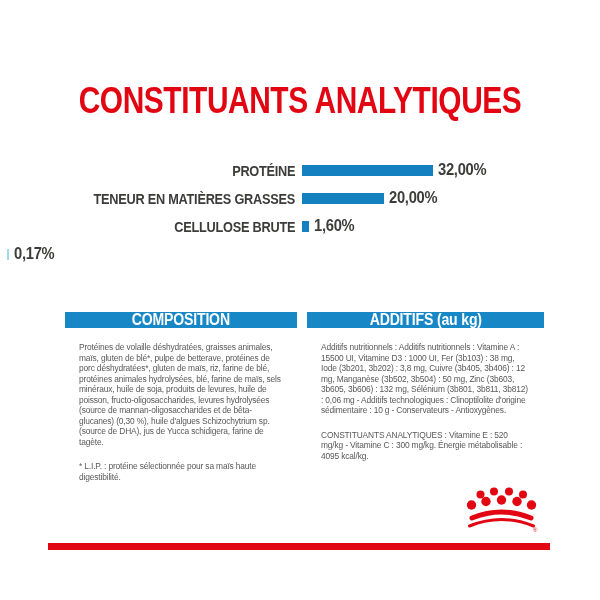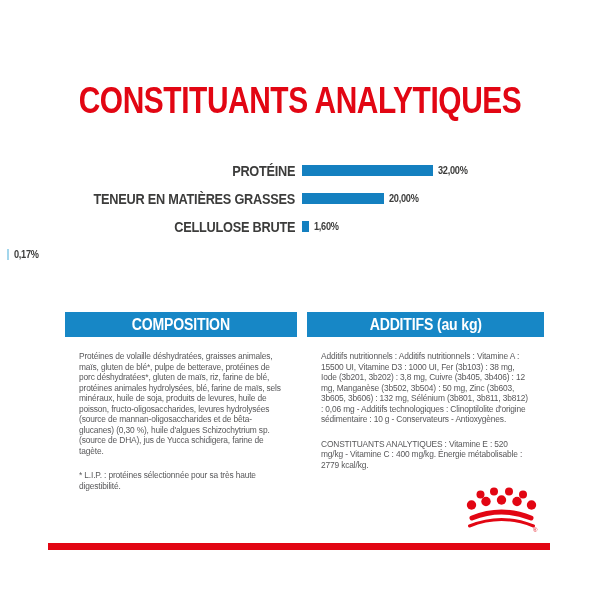--- a/index.html
+++ b/index.html
@@ -12,26 +12,26 @@
     font-size:36px;font-weight:bold;letter-spacing:-0.5px;line-height:36px;
     color:var(--brand-red);transform:scaleX(0.83);transform-origin:50% 50%;
     white-space:nowrap;
   }
   #chart{position:absolute;top:156px;left:0;width:492px;}
   .crow{display:flex;align-items:center;height:28px;}
   .clabel{flex:0 0 295px;width:295px;text-align:right;font-weight:bold;font-size:15px;
     color:var(--label-dark);white-space:nowrap;}
   .clabel span{display:inline-block;transform:scaleX(0.85);transform-origin:100% 50%;letter-spacing:-0.3px;}
   .cbar{height:11px;margin-left:7px;background:var(--bar-blue);flex:0 0 auto;}
-  .cval{margin-left:5px;font-weight:bold;font-size:10px;color:var(--label-dark);white-space:nowrap;}
+  .cval{margin-left:5px;font-weight:bold;font-size:16px;color:var(--label-dark);white-space:nowrap;}
   .cval span{display:inline-block;transform:scaleX(0.92);transform-origin:0 50%;letter-spacing:-0.3px;}
   .col{position:absolute;top:312px;}
   .col-left{left:65px;width:232px;}
   .col-right{left:307px;width:237px;}
-  .sec-header{height:25px;background:var(--header-blue);color:#ffffff;display:flex;
+  .sec-header{height:16px;background:var(--header-blue);color:#ffffff;display:flex;
     align-items:center;justify-content:center;font-weight:bold;font-size:16px;}
   .sec-header span{display:inline-block;transform:scaleX(0.88);letter-spacing:-0.2px;white-space:nowrap;}
   .sec-body{margin:7px 0 0 0;font-size:8.4px;line-height:10.5px;color:var(--body-gray);
     letter-spacing:-0.15px;text-align:left;}
   .sec-body p{margin:14px;}
   .logo{position:absolute;left:466px;top:486px;width:72px;height:46px;}
   .logo svg{display:block;width:72px;height:46px;}
   .red-bar{position:absolute;left:48px;top:543px;width:502px;height:7px;background:var(--brand-red);}
 </style>
 </head>
@@ -60,31 +60,31 @@
       <div class="cval"><span>0,17%</span></div>
     </div>
   </div>
 
 <section class="col col-left">
   <div class="sec-header">
     <span>COMPOSITION</span>
   </div>
   <div class="sec-body">
     <p>Protéines de volaille déshydratées, graisses animales, maïs, gluten de blé*, pulpe de betterave, protéines de porc déshydratées*, gluten de maïs, riz, farine de blé, protéines animales hydrolysées, blé, farine de maïs, sels minéraux, huile de soja, produits de levures, huile de poisson, fructo-oligosaccharides, levures hydrolysées (source de mannan-oligosaccharides et de bêta-glucanes) (0,30 %), huile d'algues Schizochytrium sp. (source de DHA), jus de Yucca schidigera, farine de tagète.</p>
-    <p>* L.I.P. : protéines sélectionnée pour sa très haute digestibilité.</p>
+    <p>* L.I.P. : protéine sélectionnée pour sa maïs haute digestibilité.</p>
   </div>
 </section>
 
 <section class="col col-right">
   <div class="sec-header">
     <span>ADDITIFS (au kg)</span>
   </div>
   <div class="sec-body">
     <p>Additifs nutritionnels : Additifs nutritionnels : Vitamine A : 15500 UI, Vitamine D3 : 1000 UI, Fer (3b103) : 38 mg, Iode (3b201, 3b202) : 3,8 mg, Cuivre (3b405, 3b406) : 12 mg, Manganèse (3b502, 3b504) : 50 mg, Zinc (3b603, 3b605, 3b606) : 132 mg, Sélénium (3b801, 3b811, 3b812) : 0,06 mg - Additifs technologiques : Clinoptilolite d'origine sédimentaire : 10 g - Conservateurs - Antioxygènes.</p>
-    <p>CONSTITUANTS ANALYTIQUES : Vitamine E : 520 mg/kg - Vitamine C : 400 mg/kg. Énergie métabolisable : 2779 kcal/kg.</p>
+    <p>CONSTITUANTS ANALYTIQUES : Vitamine E : 520 mg/kg - Vitamine C : 300 mg/kg. Énergie métabolisable : 4095 kcal/kg.</p>
   </div>
 </section>
 
 <div class="logo">
   <svg viewBox="0 0 72 46" aria-hidden="true">
     <g fill="var(--brand-red)">
       <circle cx="14.5" cy="8.5" r="4"></circle>
       <circle cx="28" cy="5.5" r="4"></circle>
       <circle cx="43" cy="5.5" r="4"></circle>
       <circle cx="57" cy="8.5" r="4"></circle>

